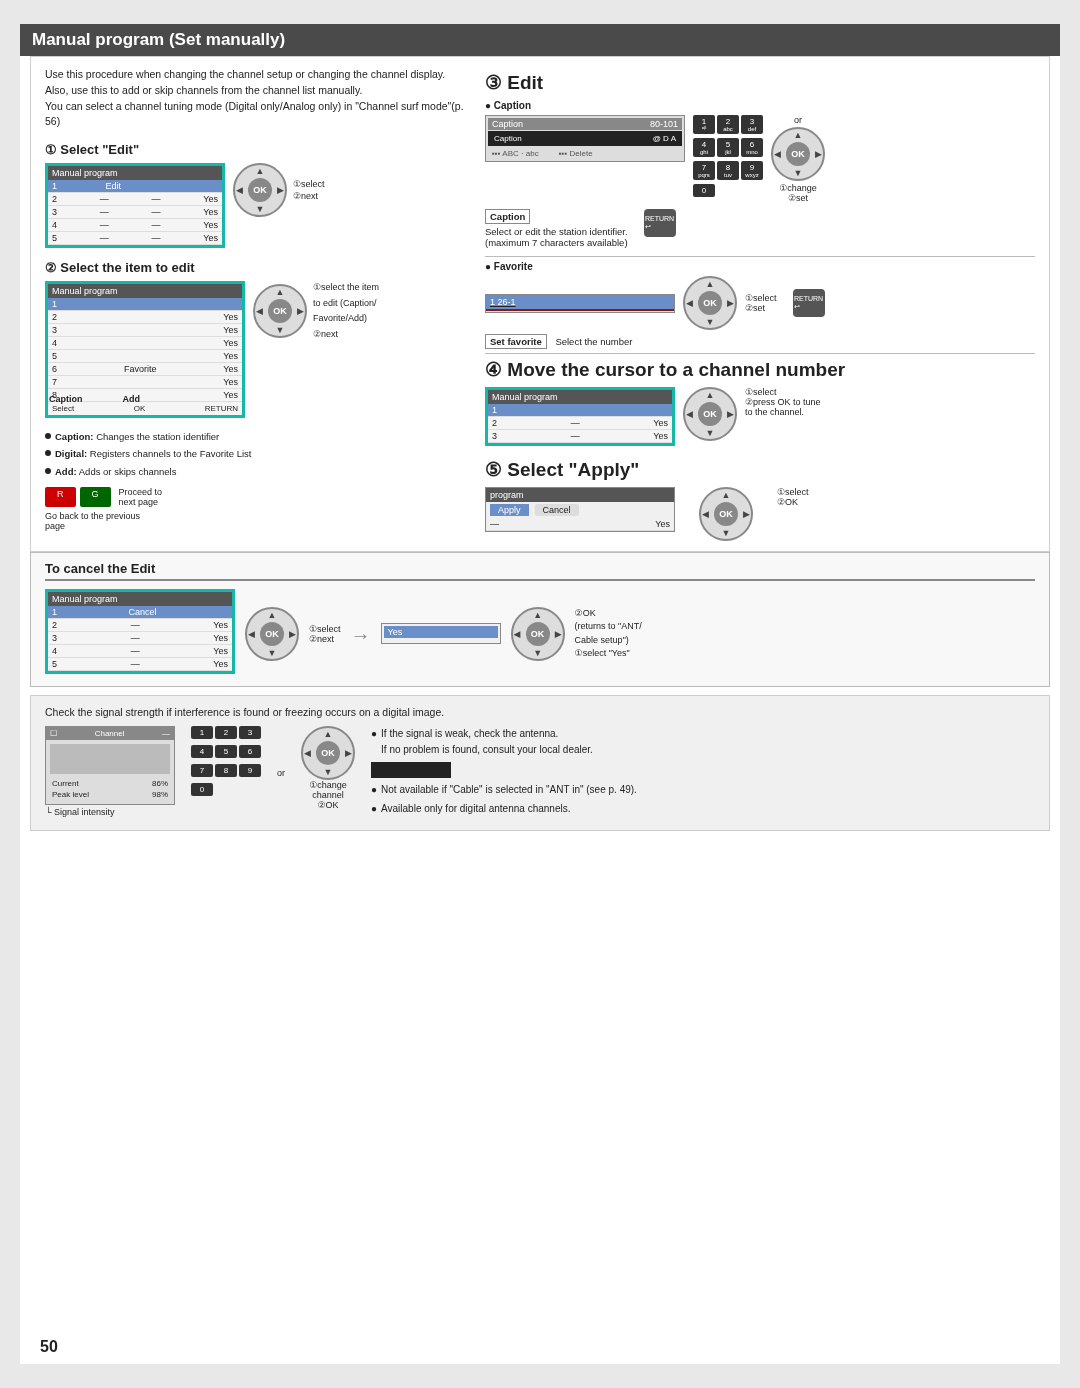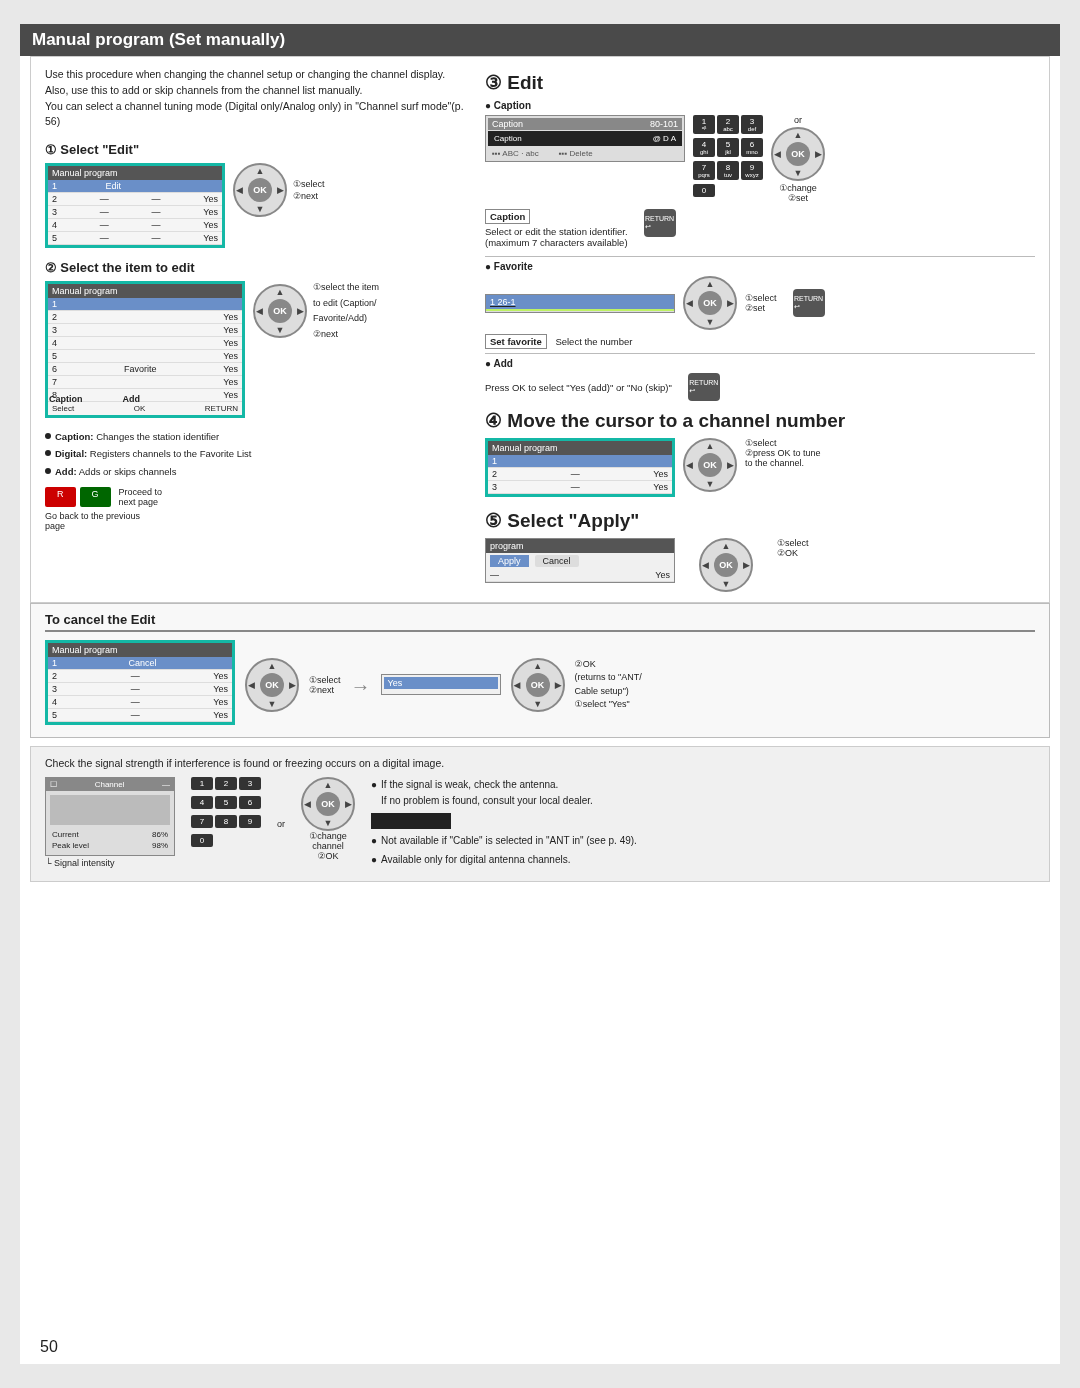--- a/index.html
+++ b/index.html
@@ -20,21 +20,21 @@
       width: 1040px;
       min-height: 1340px;
       padding: 0 0 20px 0;
       position: relative;
     }
     .page-number {
       position: absolute;
       bottom: 8px;
       left: 20px;
       font-size: 16px;
-      font-weight: normal;
+      font-weight: bold;
       color: #222;
     }
 
     
     .section-header {
       background: #4a4a4a;
       color: #fff;
       font-size: 17px;
       font-weight: bold;
       padding: 6px 12px;
@@ -267,21 +267,21 @@
       border: 1px solid #888;
       padding: 1px 4px;
       font-weight: bold;
       font-size: 9.5px;
       display: inline-block;
     }
 
     
     .fav-screen {
       border: 1px solid #888;
-      background: #bef264;
+      background: #7f1d1d;
       width: 190px;
       font-size: 9px;
       text-decoration: underline;
     }
     .fav-screen-header {
       background: #6a8fc8;
       color: #fff;
       padding: 2px 4px;
     }
     .fav-screen-row {
@@ -711,29 +711,20 @@
           </div>
         </div>
         <div style="margin-top:4px;font-size:9.5px;">
           <span class="inline-box">Set favorite</span>
           <span style="margin-left:6px;">Select the number</span>
         </div>
       </div>
 
       <div class="section-divider"></div>
 
-      <div style="margin-bottom:8px;">
-        <div style="font-weight:bold;margin-bottom:4px;font-size:10px;">● Add</div>
-        <div style="display:flex;align-items:center;gap:8px;">
-          <div style="font-size:9.5px;">Press OK to select "Yes (add)" or "No (skip)"</div>
-          <div class="return-btn">
-            <span style="font-size:7px;line-height:1.2;">RETURN<br>↩</span>
-          </div>
-        </div>
-      </div>
 
       <div class="right-step-title">④ Move the cursor to a channel number</div>
       <div style="display:flex;align-items:flex-start;gap:8px;margin-bottom:8px;">
         <div class="screen-box" style="width:190px;">
           <div class="screen-header">Manual program</div>
           <div class="screen-row highlighted">
               <span>1</span>
               <span></span>
               <span></span>
             </div>

